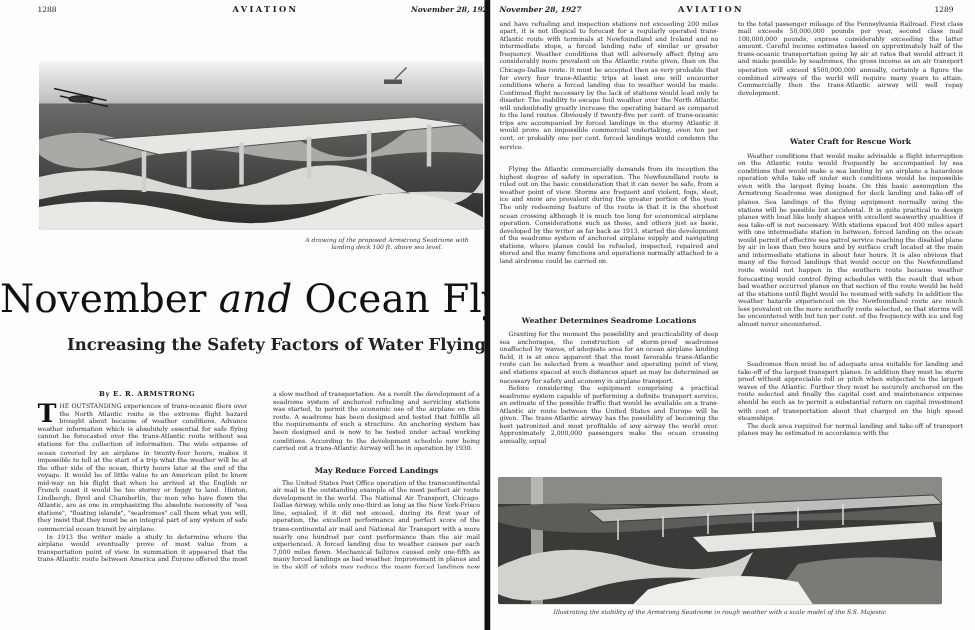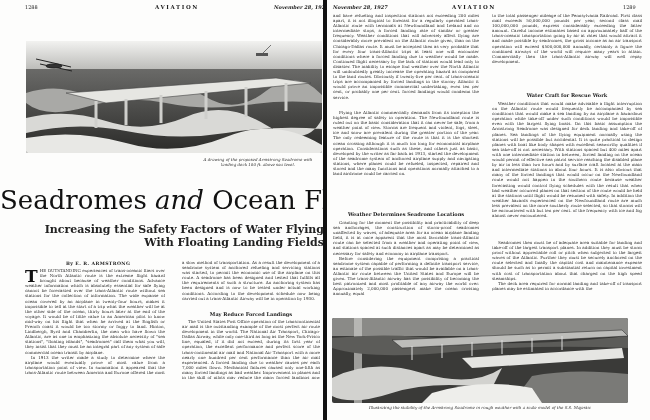--- a/index.html
+++ b/index.html
@@ -64,23 +64,22 @@
         <line x1="10" y1="26" x2="45" y2="34"></line>
           <line x1="14" y1="31" x2="46" y2="38"></line>
         <ellipse cx="28" cy="33" rx="8" ry="2"></ellipse>
       </g>
       <rect x="230" y="20" width="12" height="3" fill="#555"></rect>
       <line x1="237" y1="20" x2="245" y2="12" stroke="#555" stroke-width="0.8"></line>
     </svg>
   </div>
   <div class="caption" style="left:198px; top:157px; width:120px;">A drawing of the proposed Armstrong Seadrome with landing deck 100 ft. above sea level.</div>
 
-  <div class="title"><span>Seadromes </span><i>and</i><span> Ocean Flying</span></div>
+  <div class="title"><span>November </span><i>and</i><span> Ocean Flying</span></div>
   <div class="subtitle" style="top:224px;">Increasing the Safety Factors of Water Flying</div>
-  <div class="subtitle" style="top:237px;">With Floating Landing Fields</div>
 
   <div class="byline" style="left:66px; top:261px;">By E. R. ARMSTRONG</div>
 
   <div class="col" style="left:25px; top:268px; width:140px; height:106px;">
     <p class="noind"><span class="dropcap">T</span><span>HE OUTSTANDING experiences of trans-oceanic fliers over the North Atlantic route is the extreme flight hazard brought about because of weather conditions. Advance weather information which is absolutely essential for safe flying cannot be forecasted over the trans-Atlantic route without sea stations for the collection of information. The wide expanse of ocean covered by an airplane in twenty-four hours, makes it impossible to tell at the start of a trip what the weather will be at the other side of the ocean, thirty hours later at the end of the voyage. It would be of little value to an American pilot to know mid-way on his flight that when he arrived at the English or French coast it would be too stormy or foggy to land. Hinton, Lindbergh, Byrd and Chamberlin, the men who have flown the Atlantic, are as one in emphasizing the absolute necessity of "sea stations", "floating islands", "seadromes" call them what you will, they insist that they must be an integral part of any system of safe commercial ocean transit by airplane.</span></p>
     <p>In 1913 the writer made a study to determine where the airplane would eventually prove of most value from a transportation point of view. In summation it appeared that the trans-Atlantic route between America and Europe offered the most attractive airway development. Over it the largest number of people travel the greatest distance by relatively</p>
   </div>
 
   <div class="col" style="left:182px; top:260px; width:138px; height:52px;">
     <p class="noind">a slow method of transportation. As a result the development of a seadrome system of anchored refueling and servicing stations was started, to permit the economic use of the airplane on this route. A seadrome has been designed and tested that fulfills all the requirements of such a structure. An anchoring system has been designed and is now to be tested under actual working conditions. According to the development schedule now being carried out a trans-Atlantic Airway will be in operation by 1930.</p>

